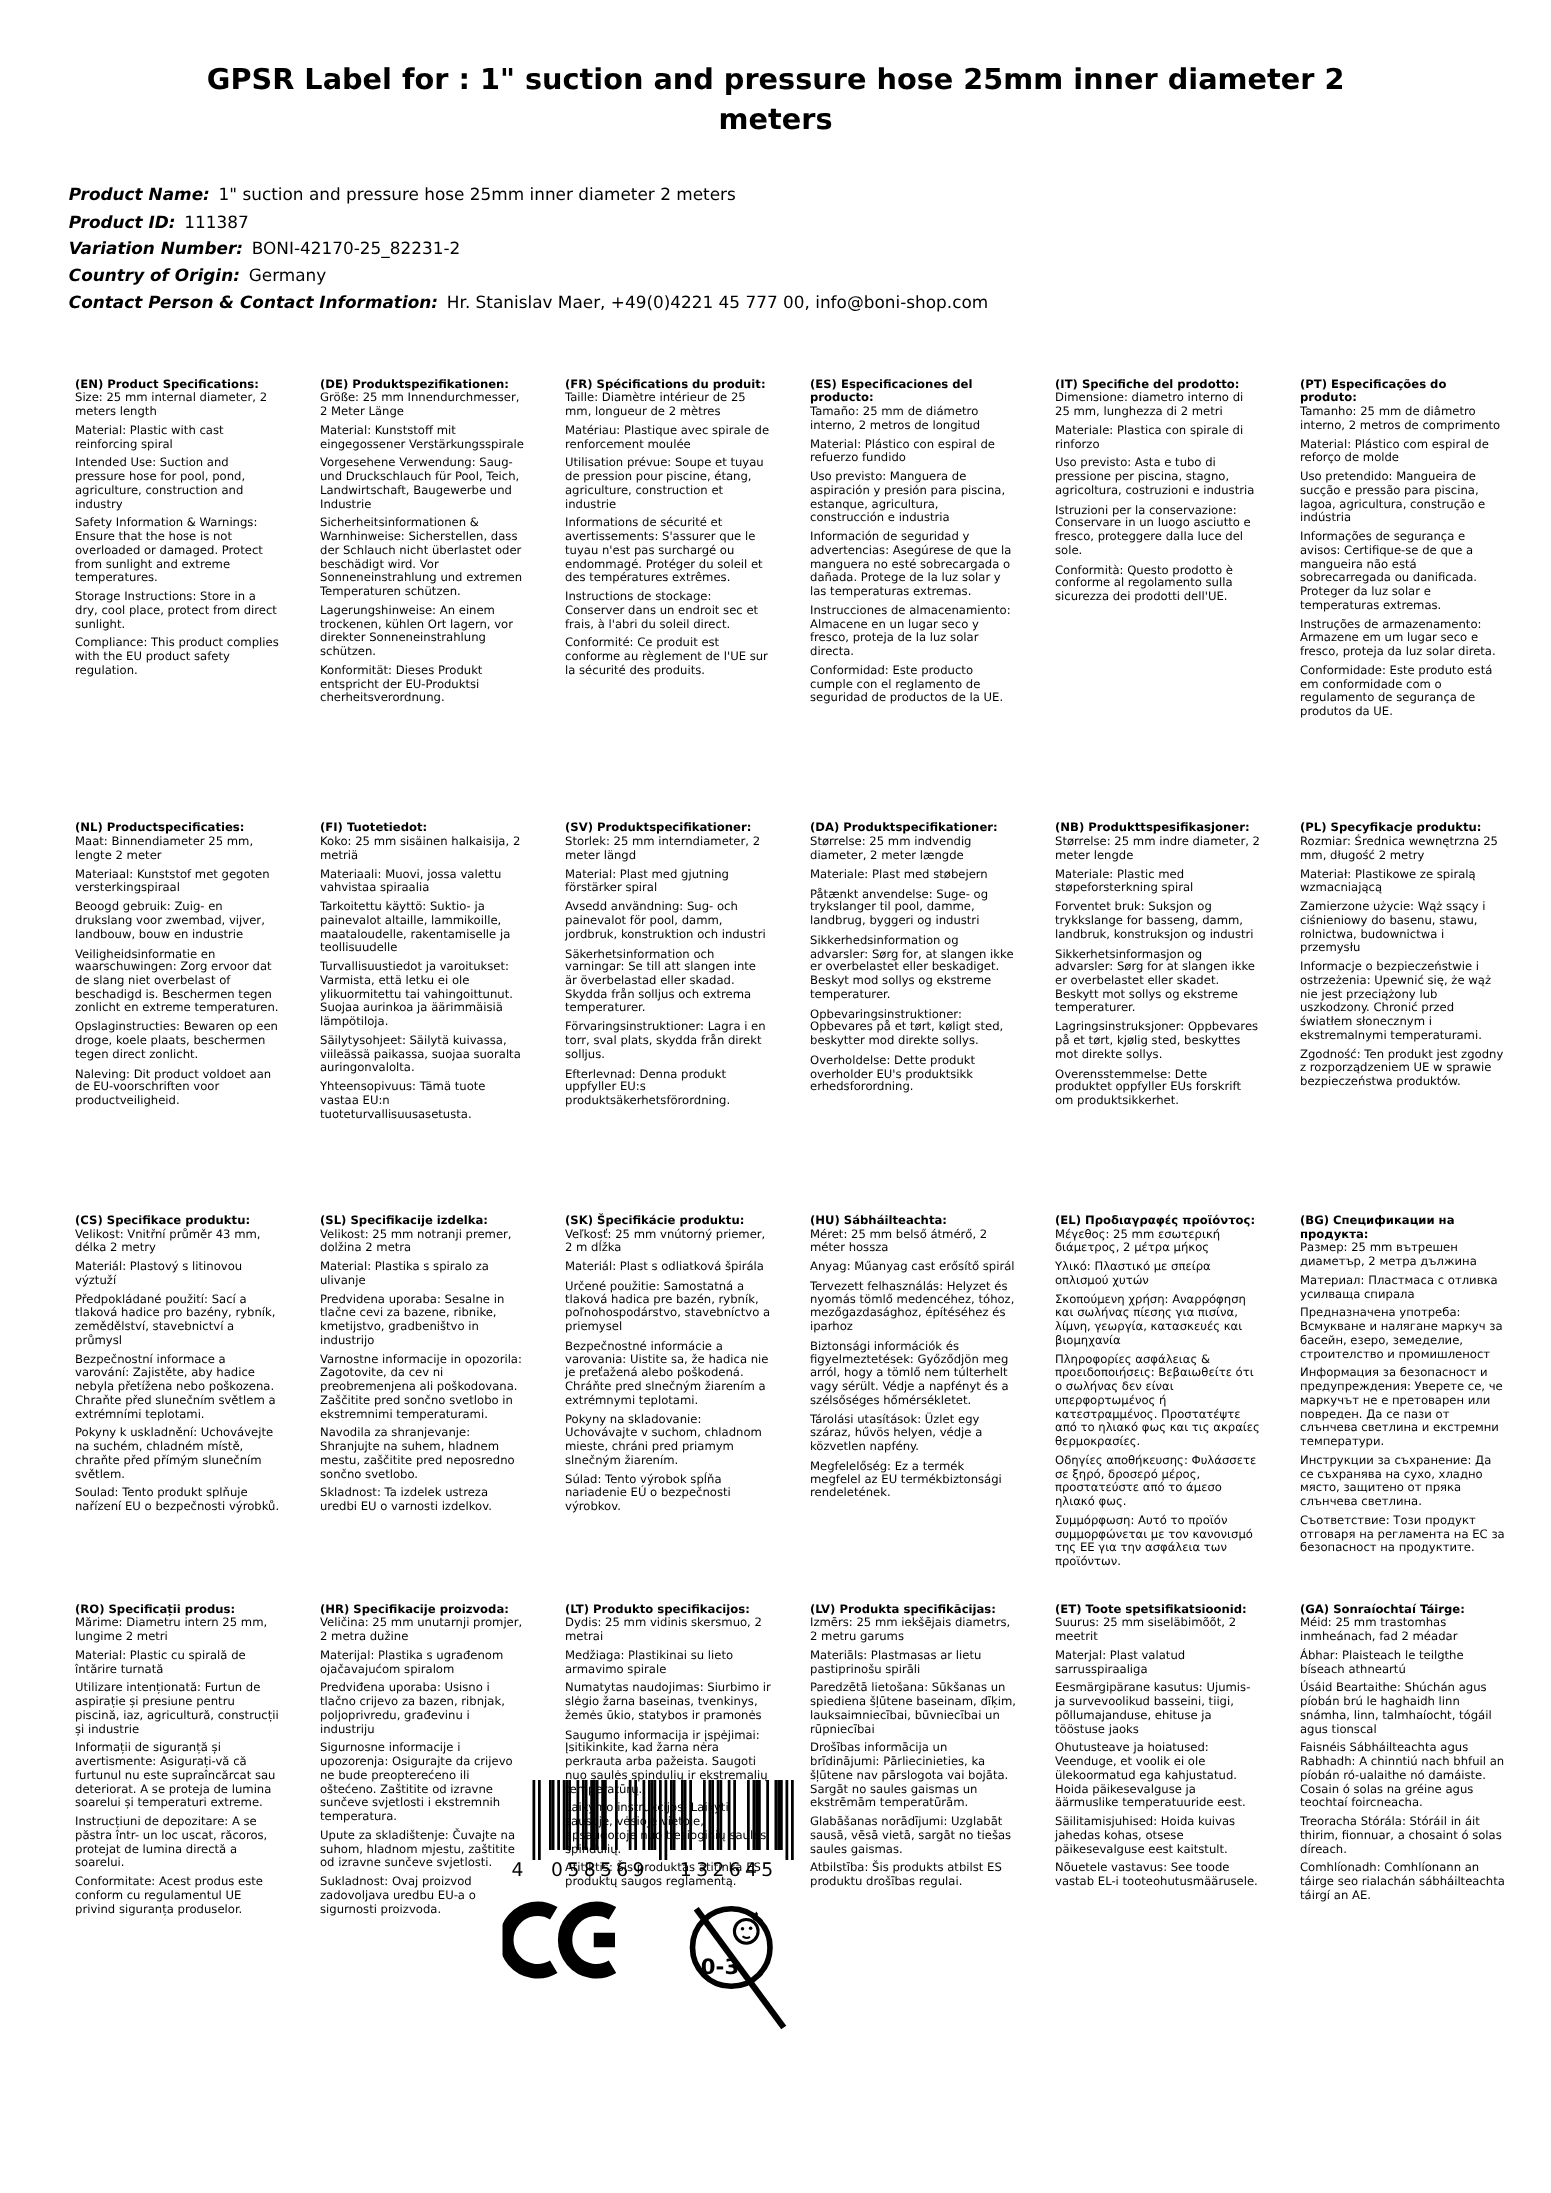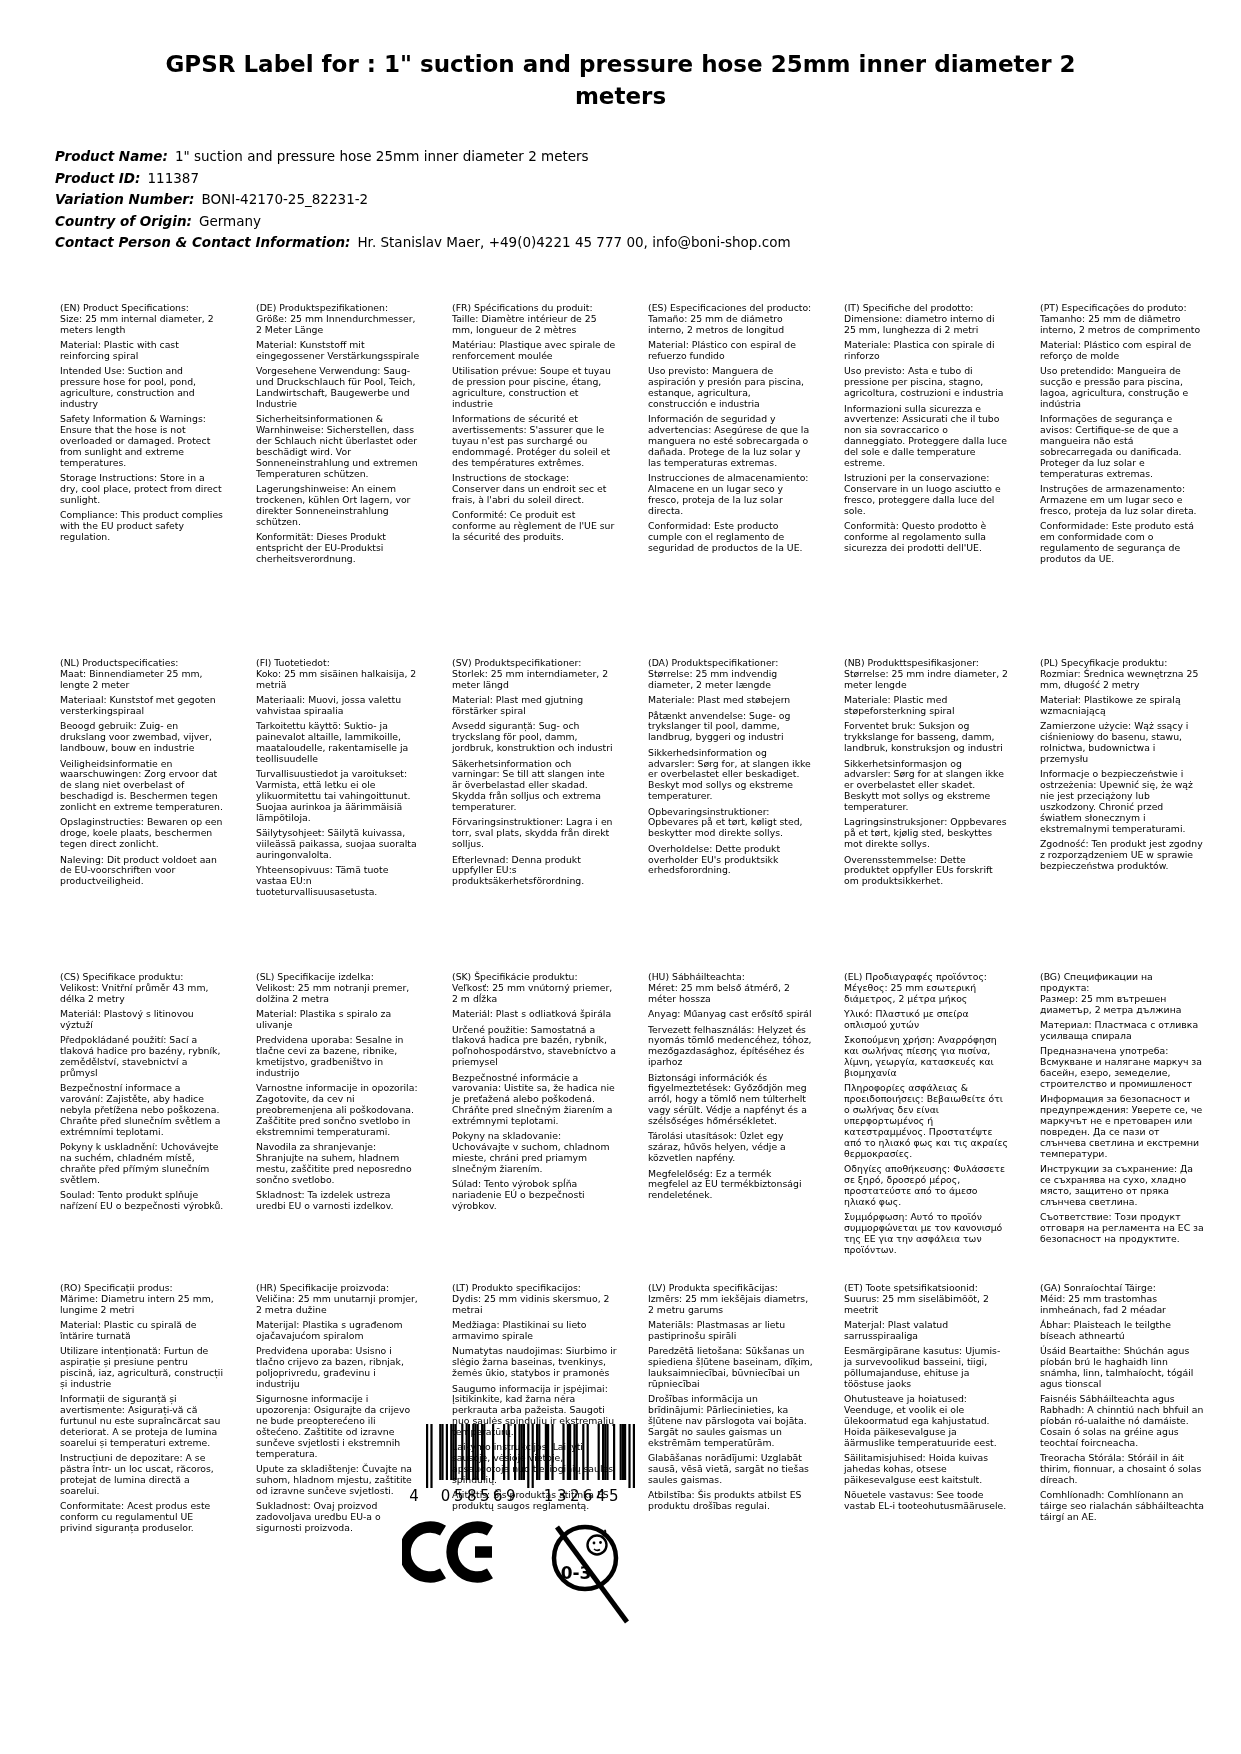--- a/index.html
+++ b/index.html
@@ -14,21 +14,21 @@
   }
   .product-info{position:absolute;left:55px;top:146px;font-size:13.5px;line-height:21.5px;}
   .info-row .info-label{font-weight:bold;font-style:italic;}
   .info-row .info-value{margin-left:7px;}
   .language-grid{
     position:absolute;left:60px;top:303px;
     display:grid;grid-template-columns:repeat(6,165px);column-gap:31px;
     grid-template-rows:355px 314px 311px auto;
   }
   .lang-block{font-size:9.3px;line-height:1.17;overflow:visible;}
-  .lang-heading{margin:0;font-size:9.3px;font-weight:normal;}
+  .lang-heading{margin:0;font-size:9.3px;font-weight:bold;}
   .lang-para{margin:0 0 4.5px 0;}
   .barcode-wrap{position:absolute;left:398px;top:1422px;}
   .ce-wrap{position:absolute;left:402px;top:1518px;}
   .age-wrap{position:absolute;left:545px;top:1516px;}
   svg text{font-family:"DejaVu Sans","Liberation Sans",sans-serif;}
 </style>
 </head>
 <body>
 
 <h1 class="page-title">GPSR Label for : 1" suction and pressure hose 25mm inner diameter 2 meters</h1>
@@ -99,21 +99,20 @@
         <p class="lang-para">Conformidad: Este producto cumple con el reglamento de seguridad de productos de la UE.</p>
       </div>
   </div>
 
   <div class="lang-block">
     <p class="lang-heading">(IT) Specifiche del prodotto:</p>
     <div class="lang-paras">
         <p class="lang-para">Dimensione: diametro interno di 25 mm, lunghezza di 2 metri</p>
         <p class="lang-para">Materiale: Plastica con spirale di rinforzo</p>
         <p class="lang-para">Uso previsto: Asta e tubo di pressione per piscina, stagno, agricoltura, costruzioni e industria</p>
-        <p class="lang-para">Informazioni sulla sicurezza e avvertenze: Assicurati che il tubo non sia sovraccarico o danneggiato. Proteggere dalla luce del sole e dalle temperature estreme.</p>
         <p class="lang-para">Istruzioni per la conservazione: Conservare in un luogo asciutto e fresco, proteggere dalla luce del sole.</p>
         <p class="lang-para">Conformità: Questo prodotto è conforme al regolamento sulla sicurezza dei prodotti dell'UE.</p>
       </div>
   </div>
 
   <div class="lang-block">
     <p class="lang-heading">(PT) Especificações do produto:</p>
     <div class="lang-paras">
         <p class="lang-para">Tamanho: 25 mm de diâmetro interno, 2 metros de comprimento</p>
         <p class="lang-para">Material: Plástico com espiral de reforço de molde</p>
@@ -146,21 +145,21 @@
         <p class="lang-para">Säilytysohjeet: Säilytä kuivassa, viileässä paikassa, suojaa suoralta auringonvalolta.</p>
         <p class="lang-para">Yhteensopivuus: Tämä tuote vastaa EU:n tuoteturvallisuusasetusta.</p>
       </div>
   </div>
 
   <div class="lang-block">
     <p class="lang-heading">(SV) Produktspecifikationer:</p>
     <div class="lang-paras">
         <p class="lang-para">Storlek: 25 mm interndiameter, 2 meter längd</p>
         <p class="lang-para">Material: Plast med gjutning förstärker spiral</p>
-        <p class="lang-para">Avsedd siguranță: Sug- och tryckslang för pool, damm, jordbruk, konstruktion och industri</p>
+        <p class="lang-para">Avsedd användning: Sug- och painevalot för pool, damm, jordbruk, konstruktion och industri</p>
         <p class="lang-para">Säkerhetsinformation och varningar: Se till att slangen inte är överbelastad eller skadad. Skydda från solljus och extrema temperaturer.</p>
         <p class="lang-para">Förvaringsinstruktioner: Lagra i en torr, sval plats, skydda från direkt solljus.</p>
         <p class="lang-para">Efterlevnad: Denna produkt uppfyller EU:s produktsäkerhetsförordning.</p>
       </div>
   </div>
 
   <div class="lang-block">
     <p class="lang-heading">(DA) Produktspecifikationer:</p>
     <div class="lang-paras">
         <p class="lang-para">Størrelse: 25 mm indvendig diameter, 2 meter længde</p>

